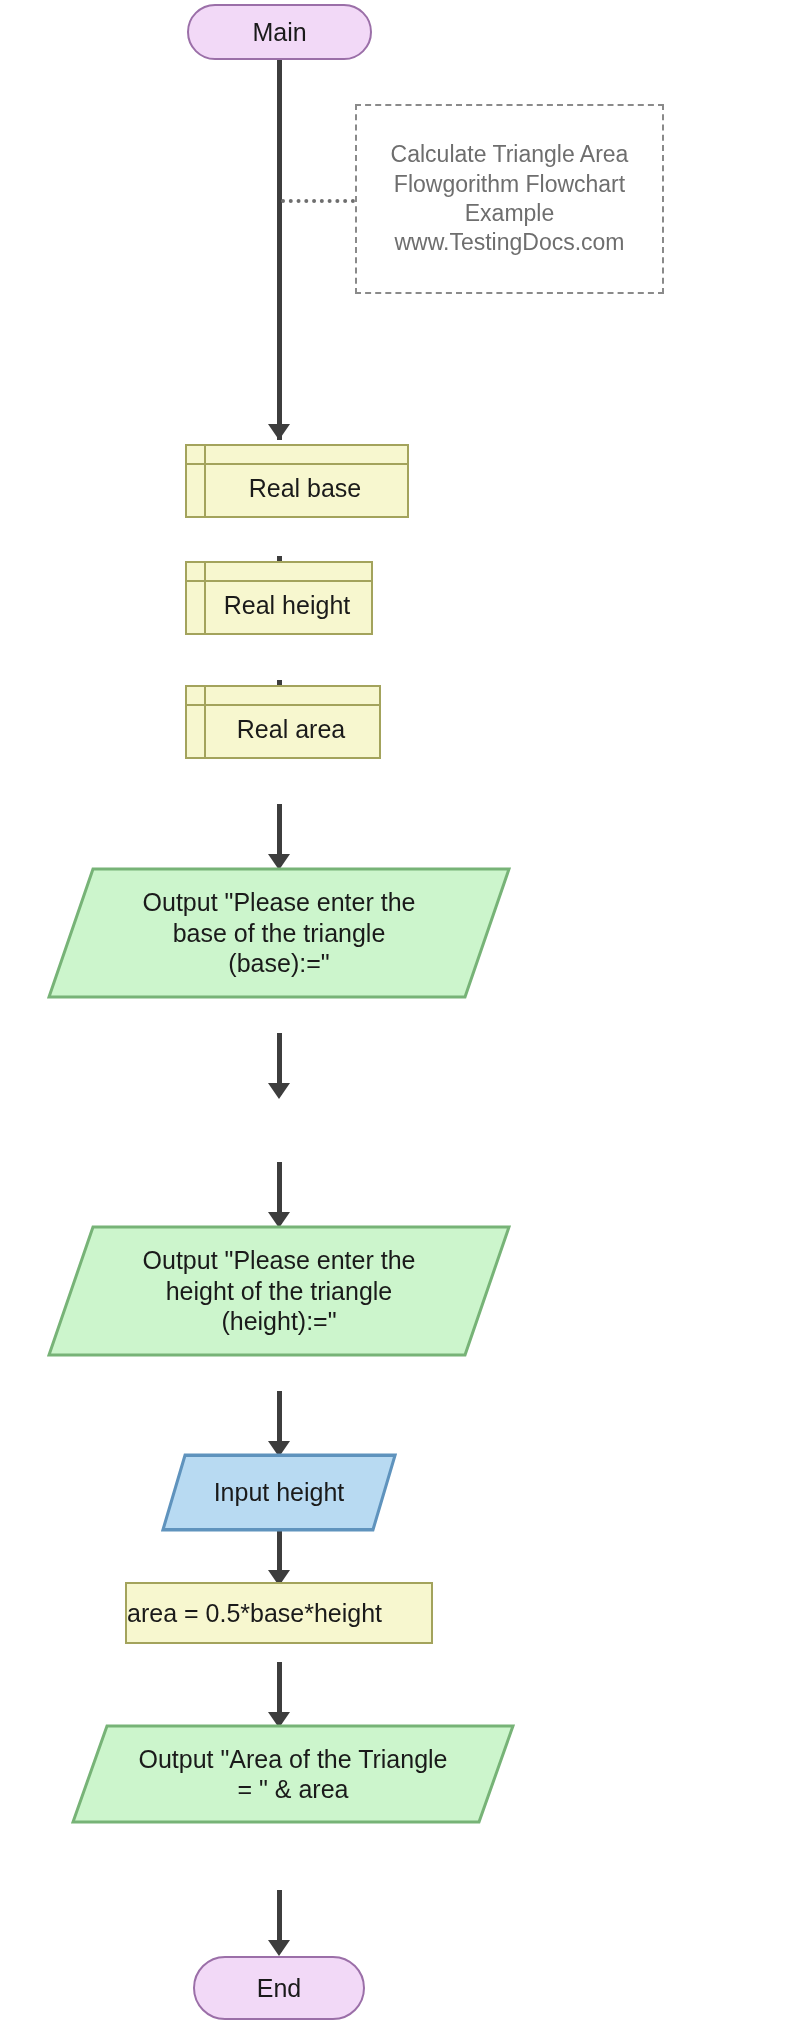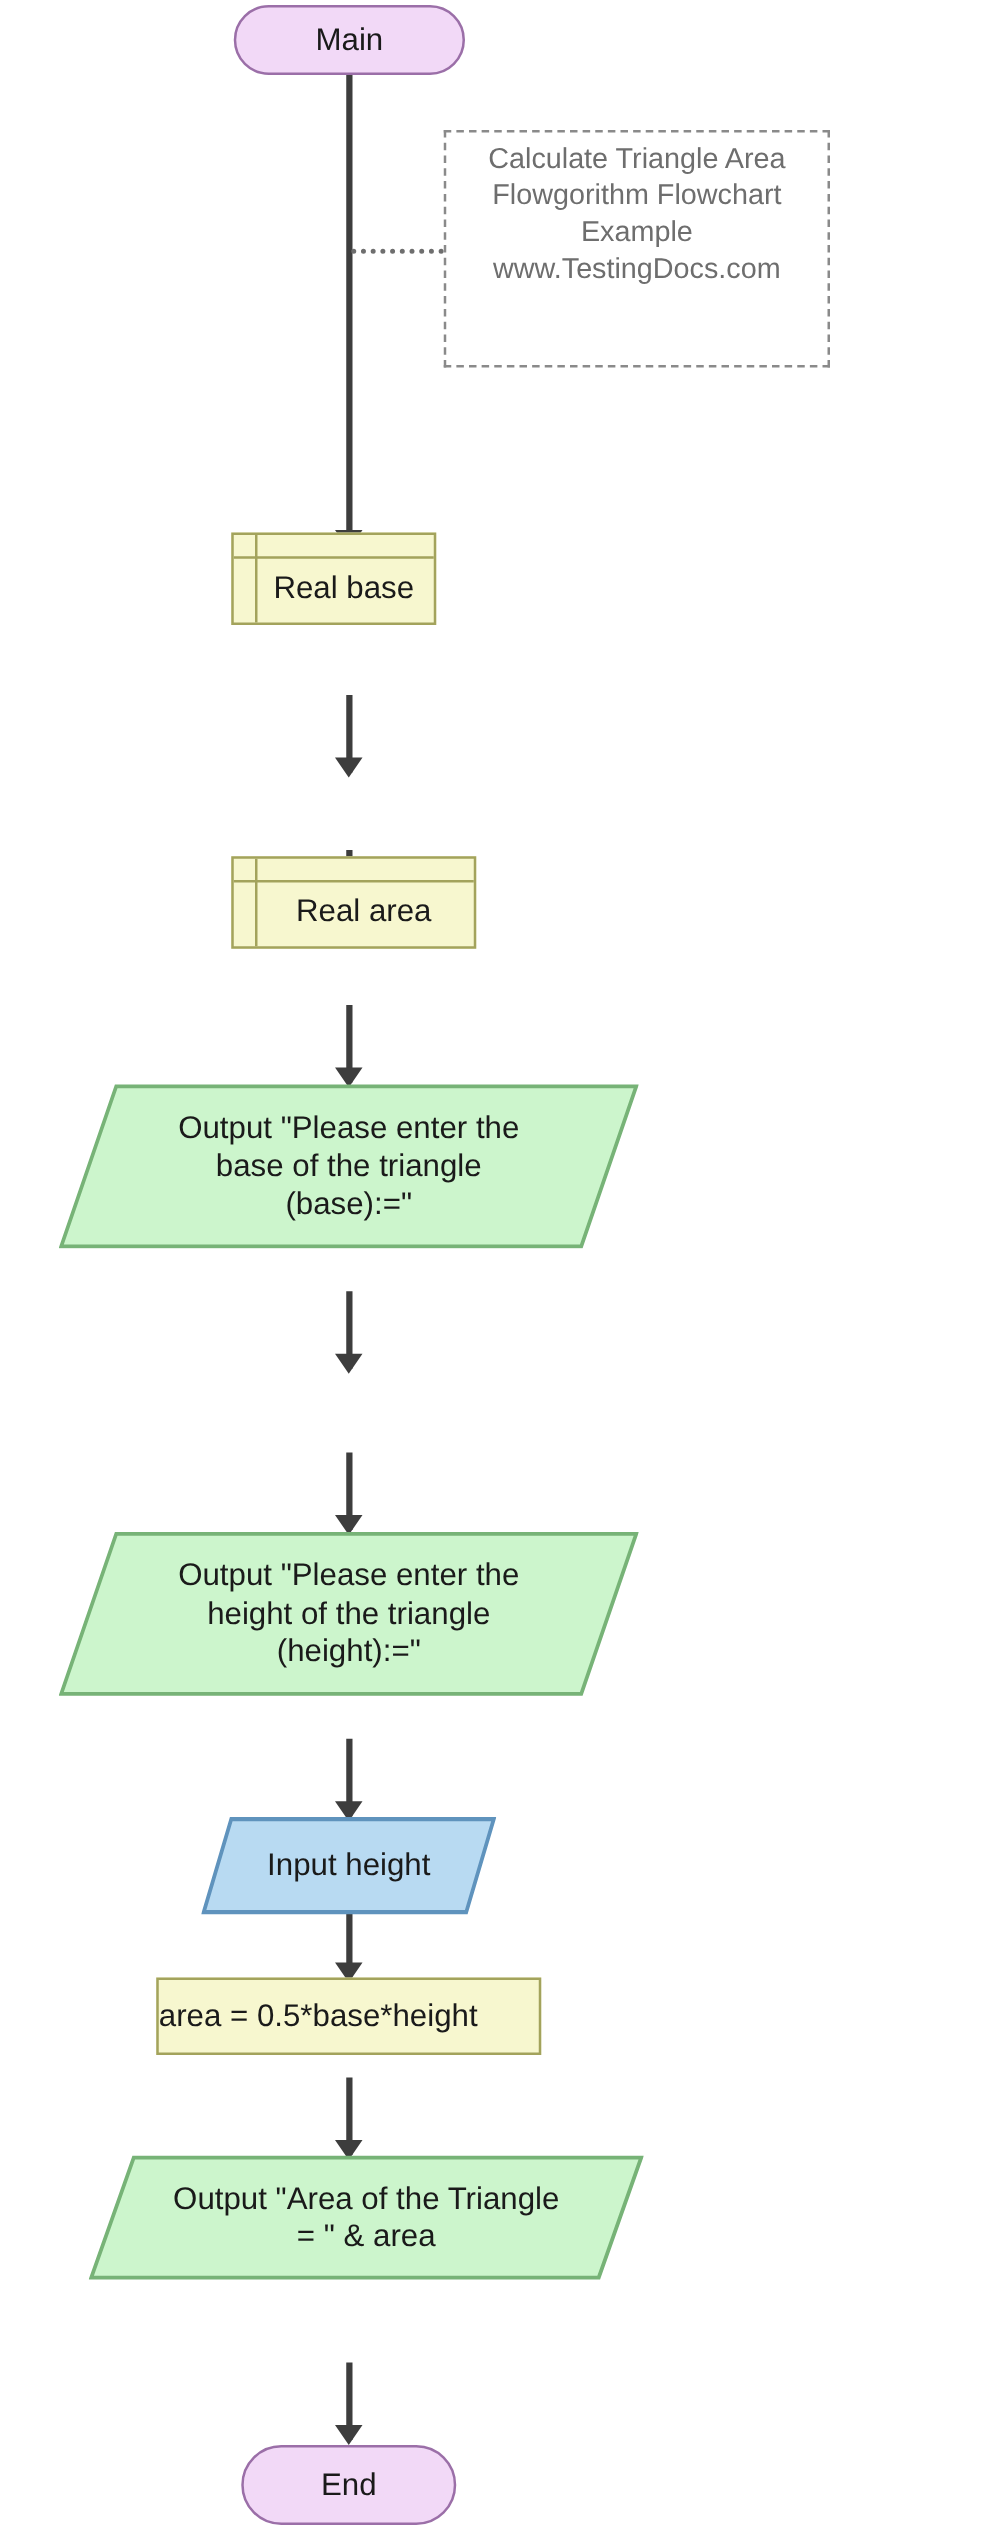--- a/index.html
+++ b/index.html
@@ -108,20 +108,21 @@
     border-top: 16px solid #3d3d3d;
     z-index: 0;
   }
 
   
   .comment-box {
     position: absolute;
     border: 2px dashed #8a8a8a;
     background: transparent;
     display: flex;
+    align-items: center;
     justify-content: center;
     padding: 6px 10px;
   }
   .comment-text {
     text-align: center;
     color: #6e6e6e;
     font-size: 23px;
     line-height: 1.28;
     white-space: pre-line;
   }
@@ -171,26 +172,31 @@
   </div>
 
   <div class="comment-link" style="left:234px; top:199px; width:74px;"></div>
 
   <div class="comment-box" style="left:308px; top:104px; width:309px; height:190px;">
     <div class="comment-text">Calculate Triangle Area
 Flowgorithm Flowchart Example
 www.TestingDocs.com</div>
   </div>
 
-  <div class="declare" style="left:138px; top:426px; width:164px; height:74px;">
+  <div class="declare" style="left:138px; top:444px; width:224px; height:74px;">
     <div class="notch-v"></div>
     <div class="notch-h"></div>
     <span class="node-text">Real base</span>
   </div>
 
+  <div class="declare" style="left:138px; top:561px; width:188px; height:74px;">
+    <div class="notch-v"></div>
+    <div class="notch-h"></div>
+    <span class="node-text">Real height</span>
+  </div>
 
   <div class="declare" style="left:138px; top:685px; width:196px; height:74px;">
     <div class="notch-v"></div>
     <div class="notch-h"></div>
     <span class="node-text">Real area</span>
   </div>
 
   <div class="para" style="left:0px; top:867px; width:464px; height:132px;">
     <svg viewBox="0 0 464 132" preserveAspectRatio="none">
       <polygon points="46,2 462,2 418,130 2,130" fill="#ccf5cc" stroke="#77b377" stroke-width="3"></polygon>

